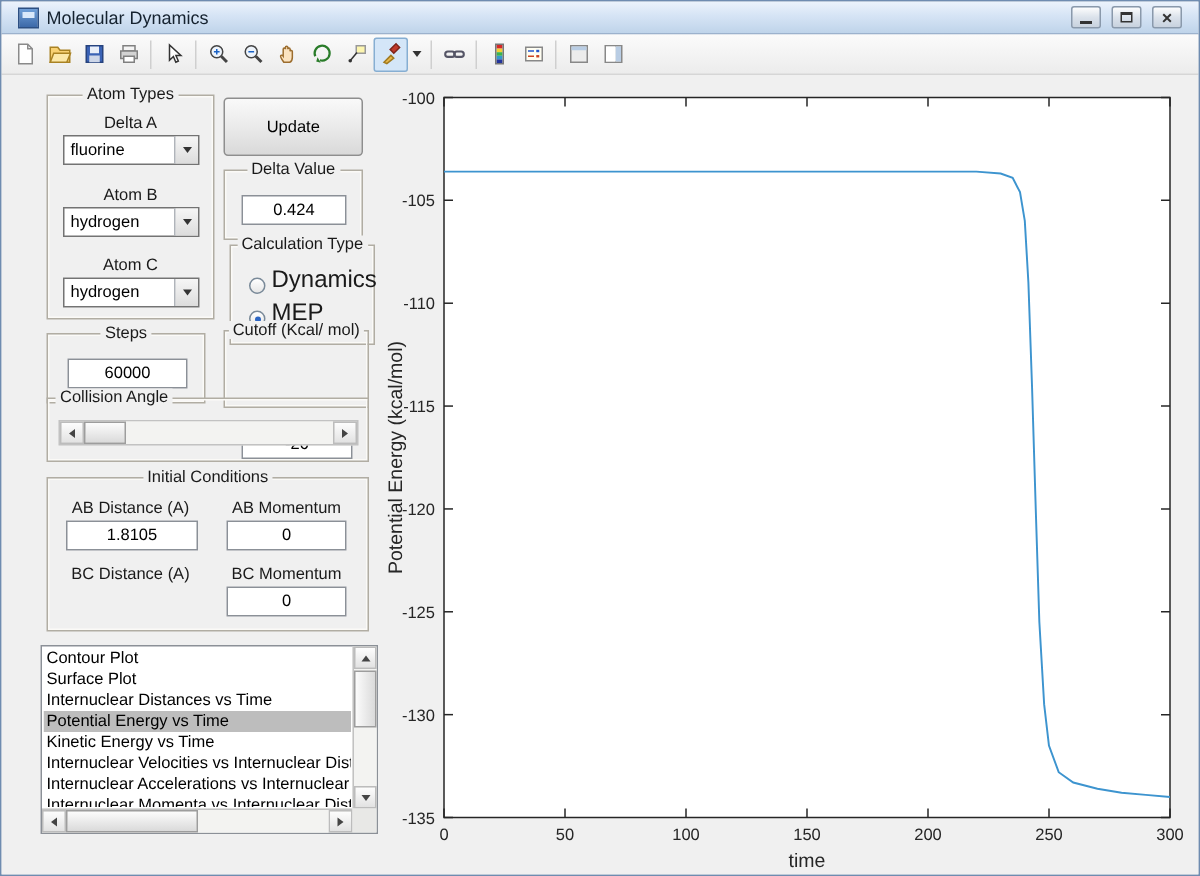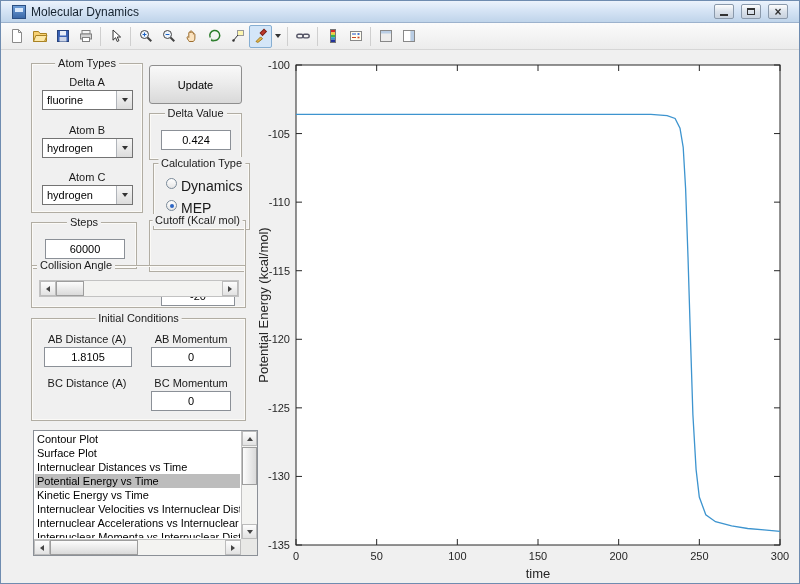--- a/index.html
+++ b/index.html
@@ -38,37 +38,37 @@
   .combo{position:absolute;height:20px;background:#fff;border:1px solid #737373;display:flex;align-items:stretch;}
   .ctext{flex:1;font-size:11px;padding:3px 0 0 4px;color:#000;overflow:hidden;white-space:nowrap;}
   .cbtn{width:16px;border-left:1px solid #b0b4ba;display:flex;align-items:center;justify-content:center;
     background:linear-gradient(#f6f6f6,#dcdcdc);}
   
   .edit{position:absolute;height:18px;background:#fff;border:1px solid #8b9097;font-size:11px;text-align:center;
     font-family:"Liberation Sans",sans-serif;color:#000;padding:9px;}
   .btn{position:absolute;border:1px solid #8e8e8e;border-radius:3px;font-size:11px;color:#000;cursor:default;
     background:linear-gradient(#f9f9f9,#ececec 45%,#d9d9d9);font-family:"Liberation Sans",sans-serif;}
   
-  .radio-row{position:absolute;display:flex;align-items:flex-start;gap:4px;font-size:14px;color:#1a1a1a;}
+  .radio-row{position:absolute;display:flex;align-items:flex-end;gap:4px;font-size:16px;color:#1a1a1a;}
   .rcirc{width:11px;height:11px;border-radius:50%;border:1px solid #7a8a99;background:linear-gradient(#fff,#e6e6e6);
     position:relative;flex:0 0 11px;}
   .rdot{position:absolute;left:2.5px;top:2.5px;width:4px;height:4px;border-radius:50%;background:transparent;}
   .rdot.on{background:#2c66c4;}
   
   .sb-h{position:absolute;display:flex;height:17px;background:#eeeeec;border:1px solid #c2c2c2;}
   .sb-btn{width:16px;background:linear-gradient(#fdfdfd,#e2e2e2);border:1px solid #bcbcbc;
     display:flex;align-items:center;justify-content:center;flex:0 0 16px;}
   .sb-track{flex:1;position:relative;background:#f3f3f1;}
   .sb-thumb{position:absolute;top:0;height:100%;background:linear-gradient(#fcfcfc,#dadada);border:1px solid #9d9d9d;}
   .tri-l{width:0;height:0;border-top:3.5px solid transparent;border-bottom:3.5px solid transparent;border-right:4.5px solid #444;}
   .tri-r{width:0;height:0;border-top:3.5px solid transparent;border-bottom:3.5px solid transparent;border-left:4.5px solid #444;}
   .tri-u{width:0;height:0;border-left:3.5px solid transparent;border-right:3.5px solid transparent;border-bottom:4.5px solid #444;}
   .tri-d{width:0;height:0;border-left:3.5px solid transparent;border-right:3.5px solid transparent;border-top:4.5px solid #444;}
   
-  .listbox{position:absolute;left:32px;top:380px;width:225px;height:126px;background:#fff;border:1px solid #8b9097;}
+  .listbox{position:absolute;left:26px;top:380px;width:225px;height:126px;background:#fff;border:1px solid #8b9097;}
   .lb-items{position:absolute;left:1px;top:1px;right:17px;bottom:17px;overflow:hidden;}
   .lb-item{height:14px;line-height:14px;font-size:11px;padding-left:2px;white-space:nowrap;color:#000;}
   .lb-item.selected{background:#bdbdbd;}
   .lb-vscroll{position:absolute;top:0;right:0;width:16px;bottom:16px;display:flex;flex-direction:column;background:#eeeeec;border-left:1px solid #c2c2c2;}
   .lb-vscroll .sb-btn{width:100%;height:15px;flex:0 0 15px;}
   .lb-vscroll .sb-track{width:100%;}
   .lb-vthumb{position:absolute;left:0;width:100%;background:linear-gradient(90deg,#fcfcfc,#dadada);border:1px solid #9d9d9d;}
   .lb-hscroll{position:absolute;left:0;bottom:0;right:16px;height:16px;display:flex;background:#eeeeec;border-top:1px solid #c2c2c2;}
   .lb-corner{position:absolute;right:0;bottom:0;width:16px;height:16px;background:#e8e8e6;}
   

